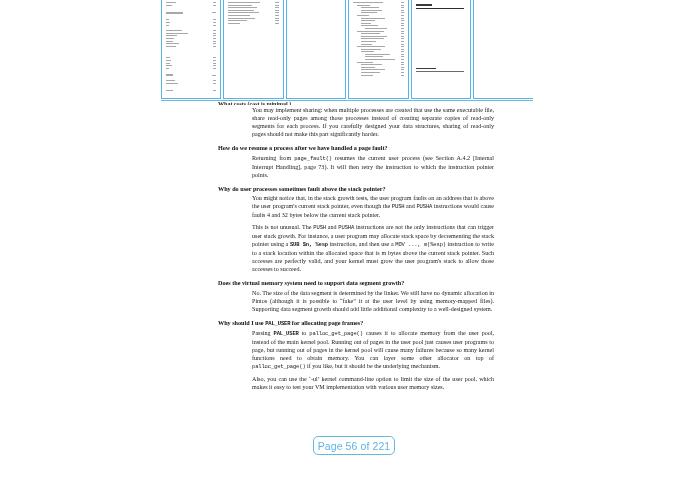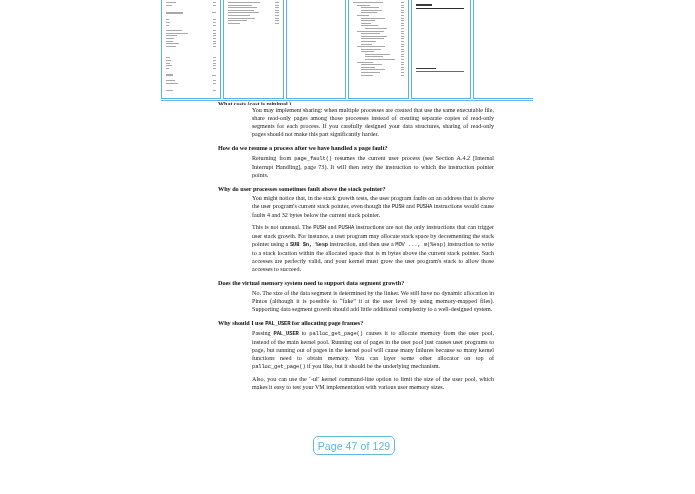--- a/index.html
+++ b/index.html
@@ -468,21 +468,21 @@
 
     <div class="q-head"><span>Why should I use </span><span class="mono-b">PAL_USER</span><span> for allocating page frames?</span></div>
 
     <p class="q-para"><span>Passing </span><span class="mono-b">PAL_USER</span><span> to </span><span class="mono">palloc_get_page()</span><span> causes it to allocate memory from the user pool, instead of the main kernel pool. Running out of pages in the user pool just causes user programs to page, but running out of pages in the kernel pool will cause many failures because so many kernel functions need to obtain memory. You can layer some other allocator on top of </span><span class="mono">palloc_get_page()</span><span> if you like, but it should be the underlying mechanism.</span></p>
 
     <p class="q-para">Also, you can use the ‘-ul’ kernel command-line option to limit the size of the user pool, which makes it easy to test your VM implementation with various user memory sizes.</p>
   </div>
 </div>
 
 <div id="page-pill">
-  <span>Page 47 of 129</span>
+  <span>Page 56 of 221</span>
 </div>
 
 <div id="toolbar">
 
   
 
   
 
   
 </div>

